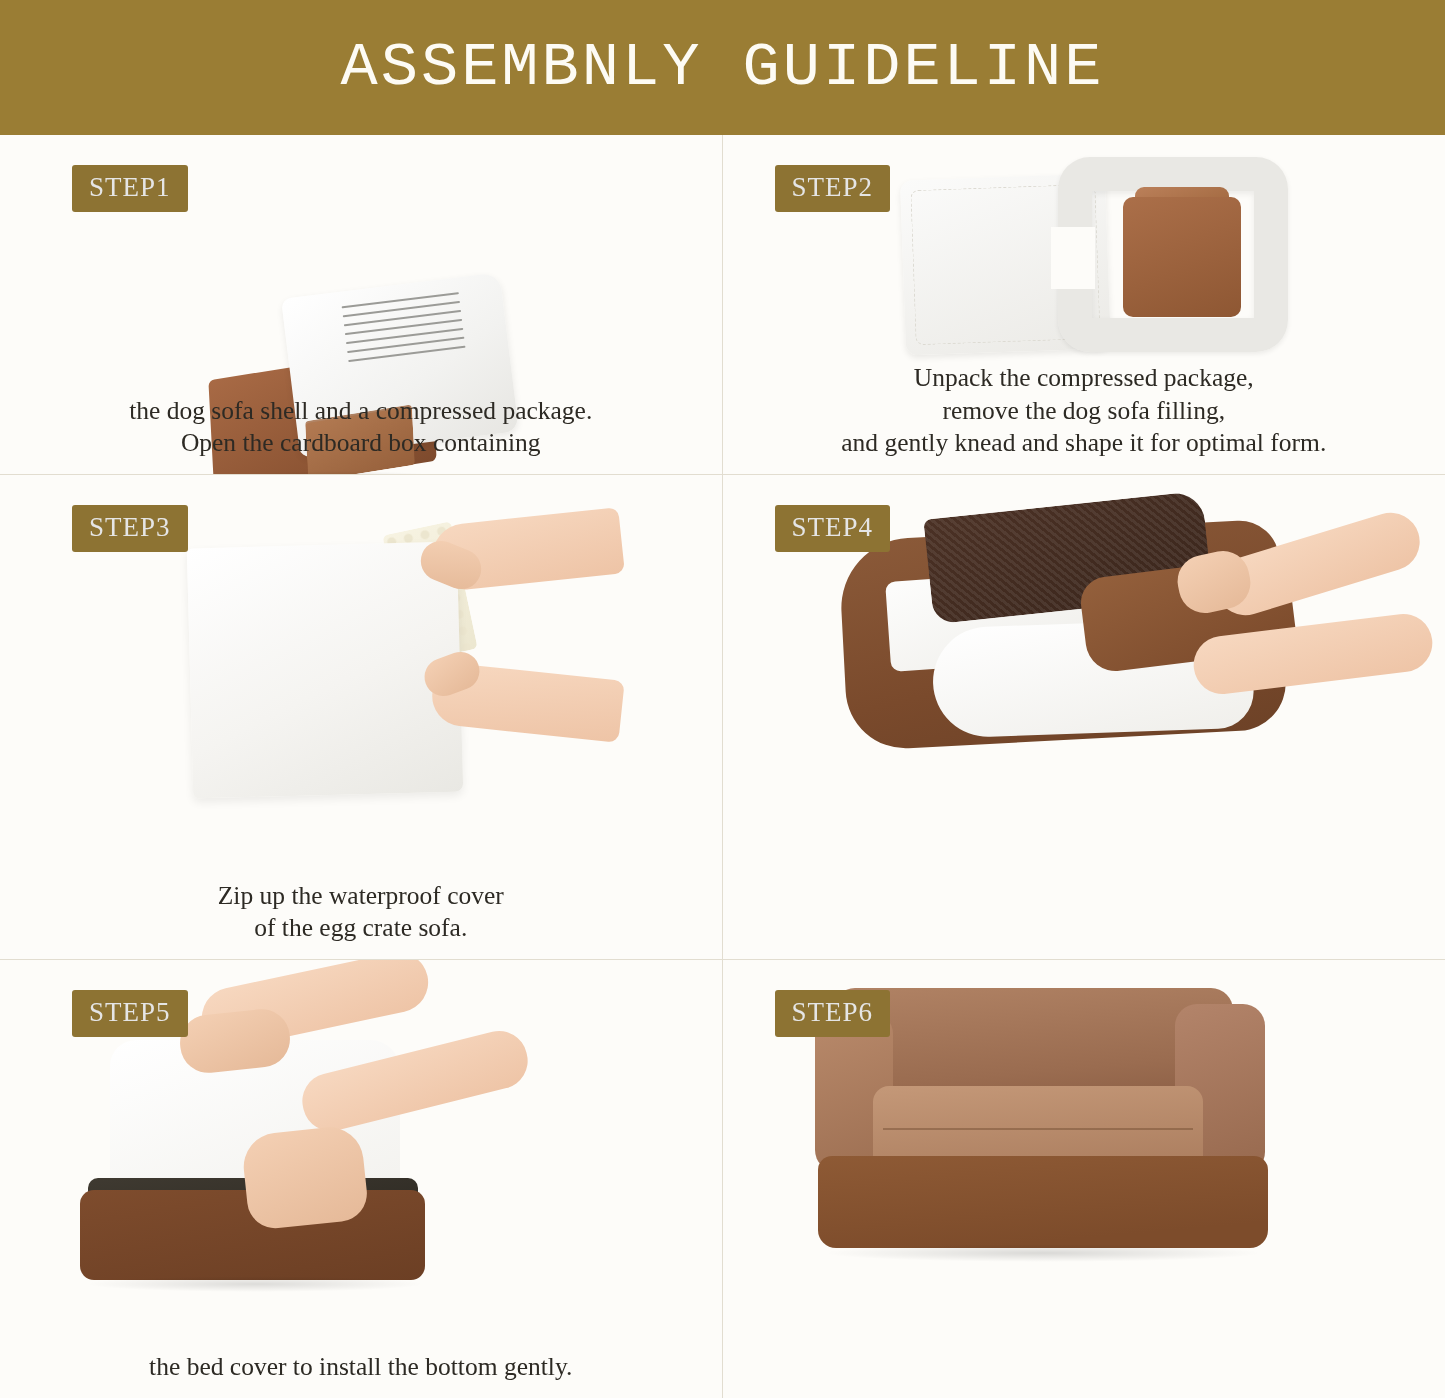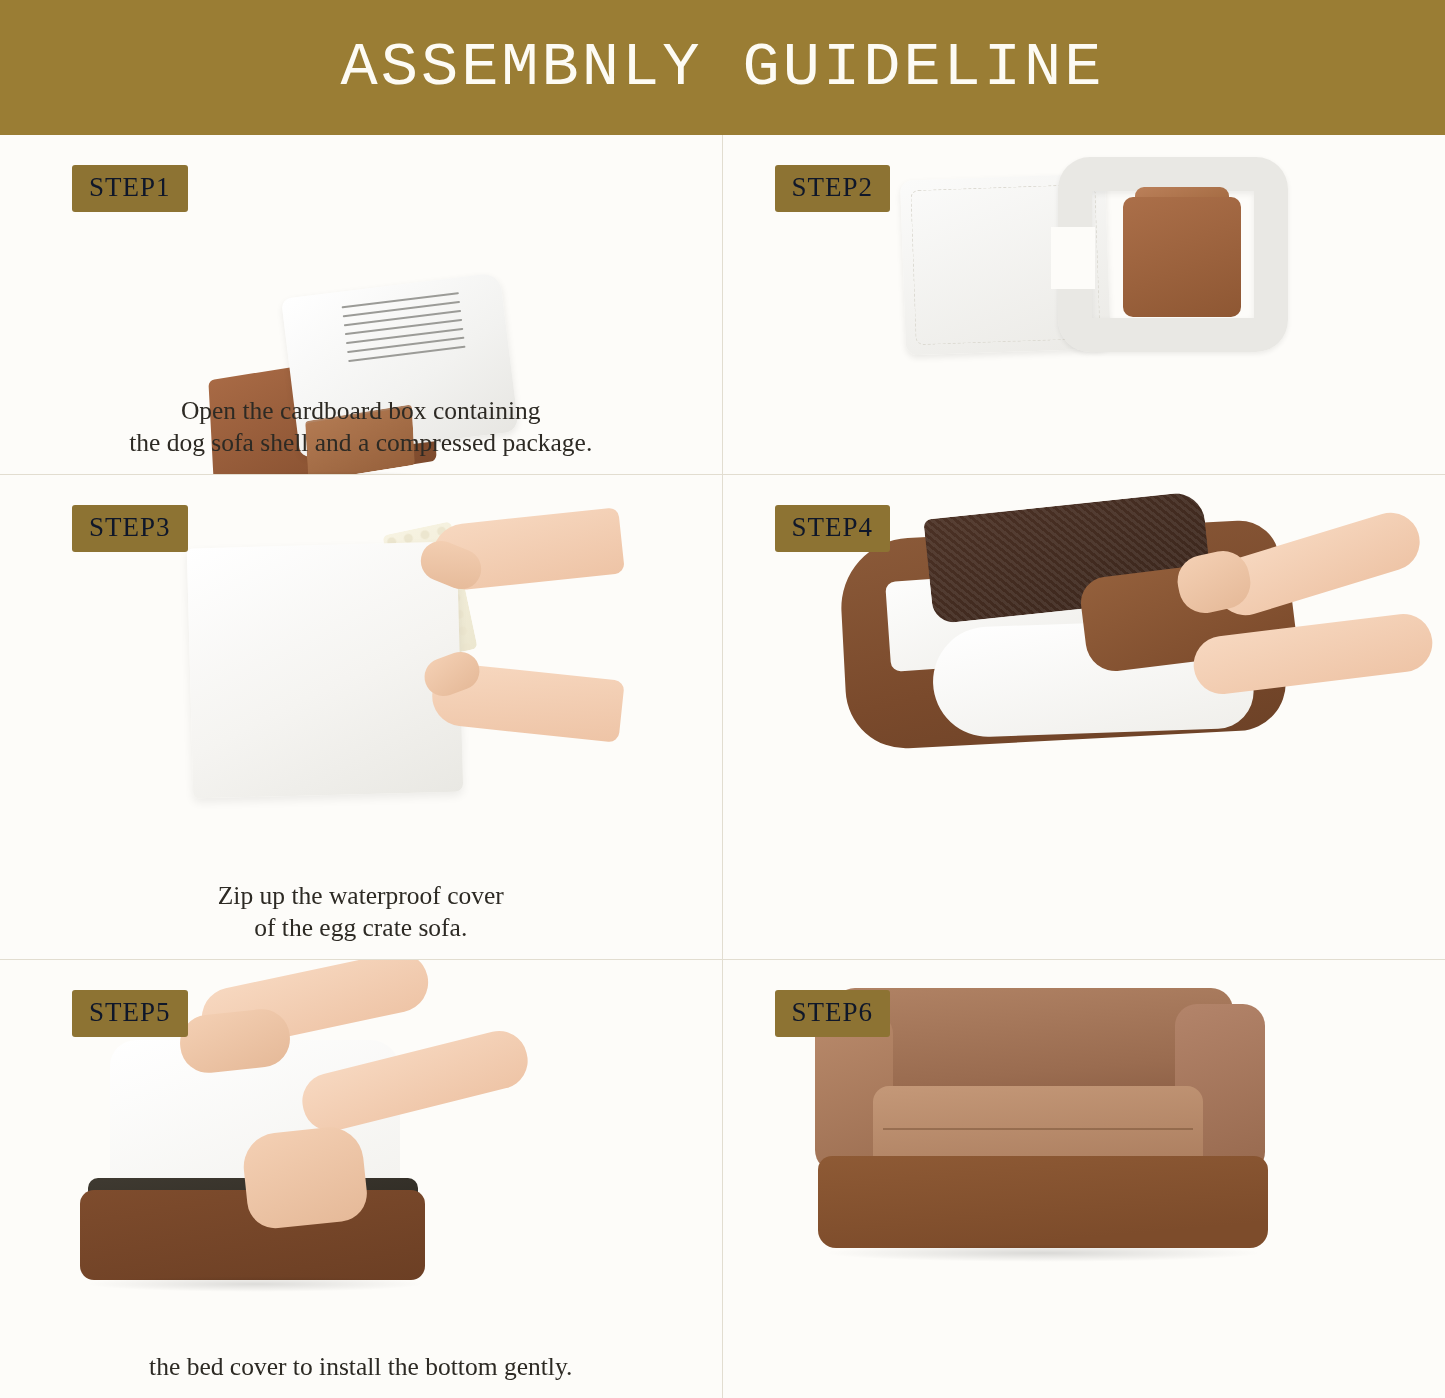--- a/index.html
+++ b/index.html
@@ -52,21 +52,21 @@
     overflow: hidden;
   }
   .cell.border-right { border-right: 1px solid #e2ddd0; }
   .cell.border-bottom { border-bottom: 1px solid #e2ddd0; }
 
   .step-badge {
     position: absolute;
     left: 72px;
     top: 30px;
     background: #8d7333;
-    color: #0f172a;
+    color: #e5e5e5;
     font-family: "Liberation Serif", serif;
     font-size: 27px;
     letter-spacing: 1px;
     padding: 7px 17px 9px 17px;
     border-radius: 3px;
     z-index: 5;
   }
   .cell.right .step-badge { left: 52px; text-align: right; }
 
   .caption {
@@ -344,33 +344,38 @@
               <i></i>
               <i></i>
               <i></i>
               <i></i>
           </div>
           <div class="s1-flap"></div>
           <div class="s1-shadow"></div>
         </div>
       </div>
       <div class="caption">
+        <div>the dog sofa shell and a compressed package.</div>
         <div>Open the cardboard box containing</div>
-        <div>the dog sofa shell and a compressed package.</div>
       </div>
     </div>
 
     <div class="cell right border-bottom">
       <div class="step-badge">STEP2</div>
       <div class="art">
         <div class="s2-slab"></div>
         <div class="s2-bolster"></div>
         <div class="s2-bolster-cut"></div>
         <div class="s2-pillow2"></div>
         <div class="s2-pillow"></div>
+      </div>
+      <div class="caption">
+        <div>Unpack the compressed package,</div>
+        <div>remove the dog sofa filling,</div>
+        <div>and gently knead and shape it for optimal form.</div>
       </div>
     </div>
 
     <div class="cell left border-right border-bottom">
       <div class="step-badge">STEP3</div>
       <div class="art">
         <div class="s3-egg"></div>
         <div class="s3-foam"></div>
         <div class="s3-hand-top skin"></div>
         <div class="s3-thumb skin2"></div>

